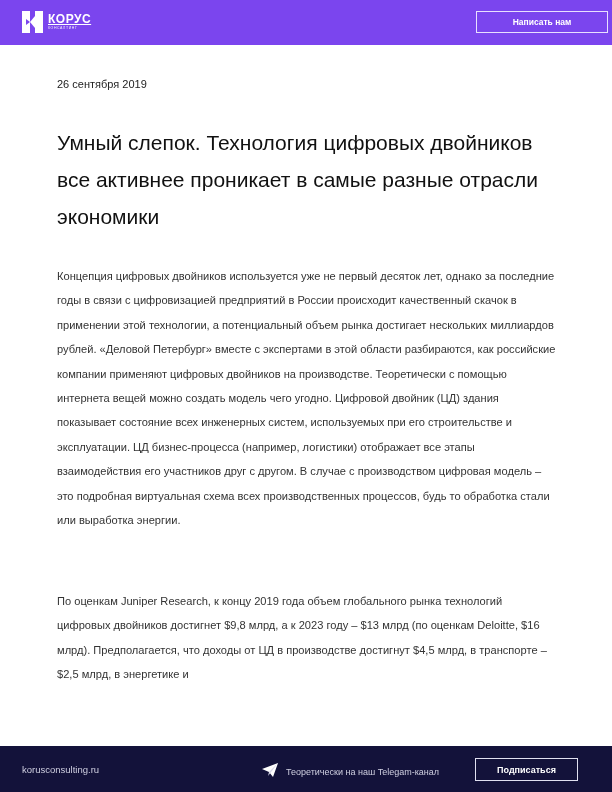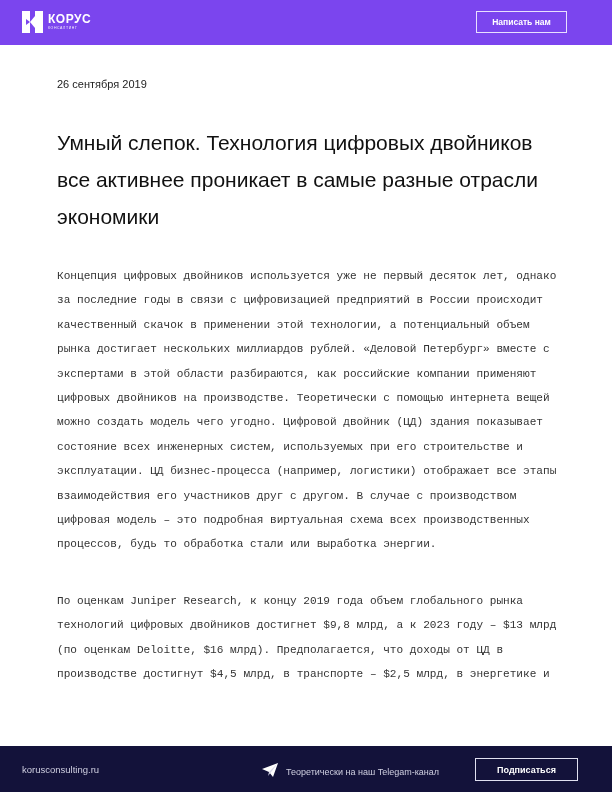--- a/index.html
+++ b/index.html
@@ -1,26 +1,26 @@
 <!DOCTYPE html>
 <html><head>
 <meta charset="utf-8">
 <style>
   html, body { margin: 0; padding: 0; }
   body { width: 612px; height: 792px; position: relative; background: #ffffff; font-family: "Liberation Sans", sans-serif; overflow: hidden; }
   .header { position: absolute; left: 0; top: 0; width: 612px; height: 45px; background: #7b45ee; }
   .logo { position: absolute; left: 22px; top: 11px; display: flex; align-items: center; }
   .logo-mark { width: 21px; height: 22px; position: relative; }
   .logo-text { margin-left: 5px; display: flex; flex-direction: column; }
-  .logo-name { color: #fff; font-weight: bold; font-size: 12px; letter-spacing: 0.5px; line-height: 12px; }
+  .logo-name { color: #fff; font-weight: bold; font-size: 12px; letter-spacing: 0.5px; line-height: 12px; text-decoration: underline; }
   .logo-sub { color: #fff; font-size: 3.5px; letter-spacing: 0.6px; line-height: 6px; opacity: 0.9; }
-  .write-btn { position: absolute; left: 476px; top: 11px; width: 91px; height: 22px; border: 1px solid #e8e0ff; box-sizing: border-box; color: #fff; font-size: 8.5px; font-weight: bold; display: flex; align-items: center; justify-content: center; cursor: pointer; }
+  .write-btn { position: absolute; left: 476px; top: 11px; width: 132px; height: 22px; border: 1px solid #e8e0ff; box-sizing: border-box; color: #fff; font-size: 8.5px; font-weight: bold; display: flex; align-items: center; justify-content: center; cursor: pointer; }
   .date { position: absolute; left: 57px; top: 78px; font-size: 11px; color: #222; }
   .title { position: absolute; left: 57px; top: 124px; width: 500px; font-size: 21px; font-weight: normal; color: #111; line-height: 37px; margin: 0; }
-  .body-text { position: absolute; left: 57px; width: 500px; font-size: 11.1px; color: #333; line-height: 24.4px; margin: 0; font-family: Liberation Mono, monospace; }
+  .body-text { position: absolute; left: 57px; width: 500px; font-size: 11.1px; color: #333; line-height: 24.4px; margin: 0; }
   .p1 { top: 264px; }
   .p2 { top: 589px; }
   .footer { position: absolute; left: 0; top: 746px; width: 612px; height: 46px; background: #13123a; padding-left: 9px; }
   .site { position: absolute; left: 22px; top: 18px; color: #cfcfe0; font-size: 9.5px; }
   .tg { position: absolute; left: 262px; top: 17px; display: flex; align-items: center; }
   .tg-label { color: #cfcfe0; font-size: 9px; margin-left: 8px; }
   .sub-btn { position: absolute; left: 475px; top: 12px; width: 103px; height: 23px; border: 1px solid #e0e0f0; box-sizing: border-box; color: #fff; font-size: 9px; font-weight: bold; display: flex; align-items: center; justify-content: center; cursor: pointer; }
 </style>
 </head>
 <body>

